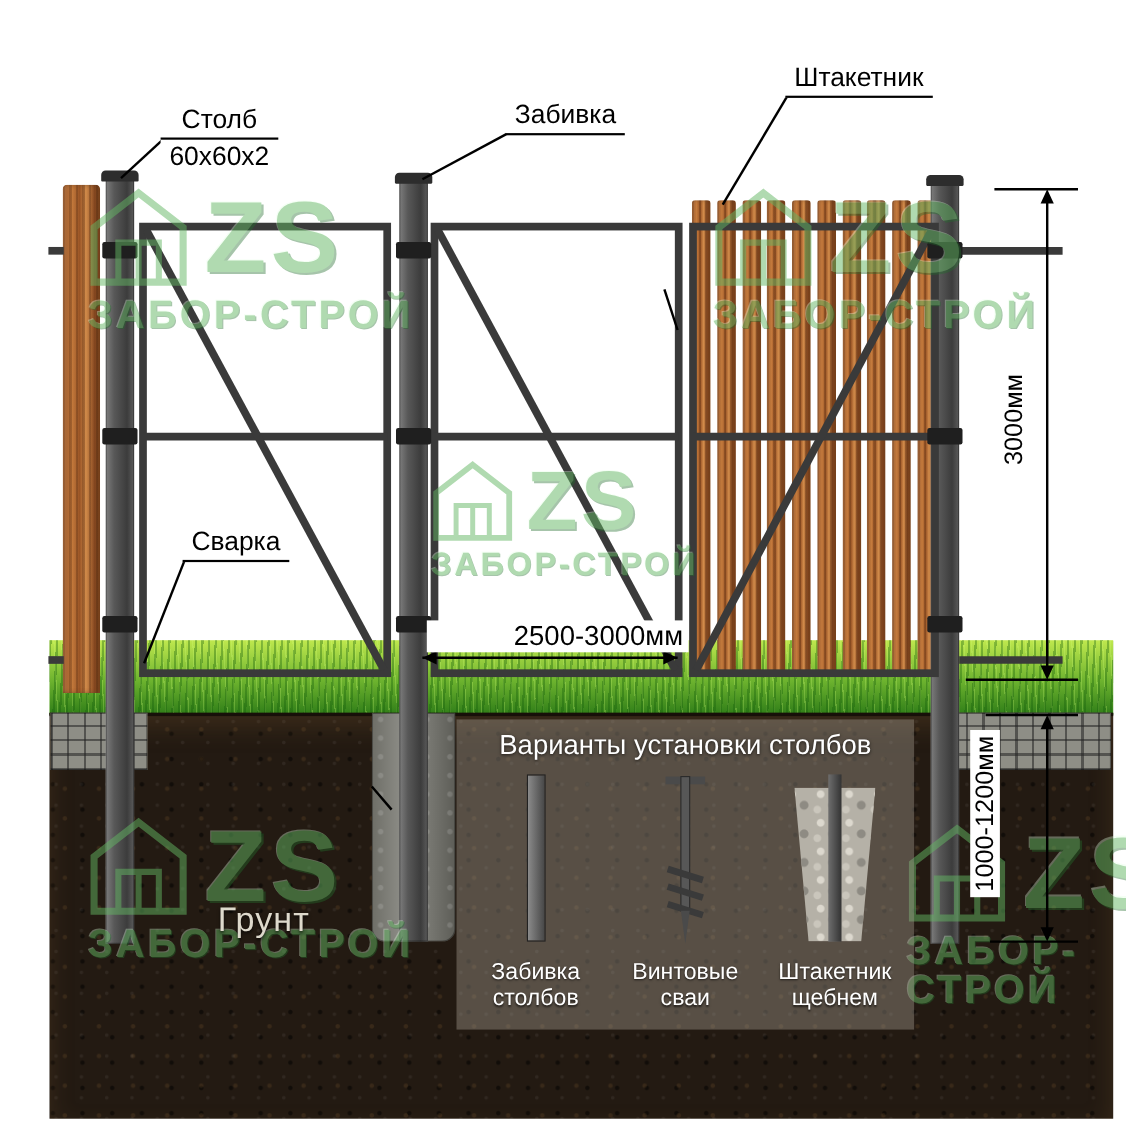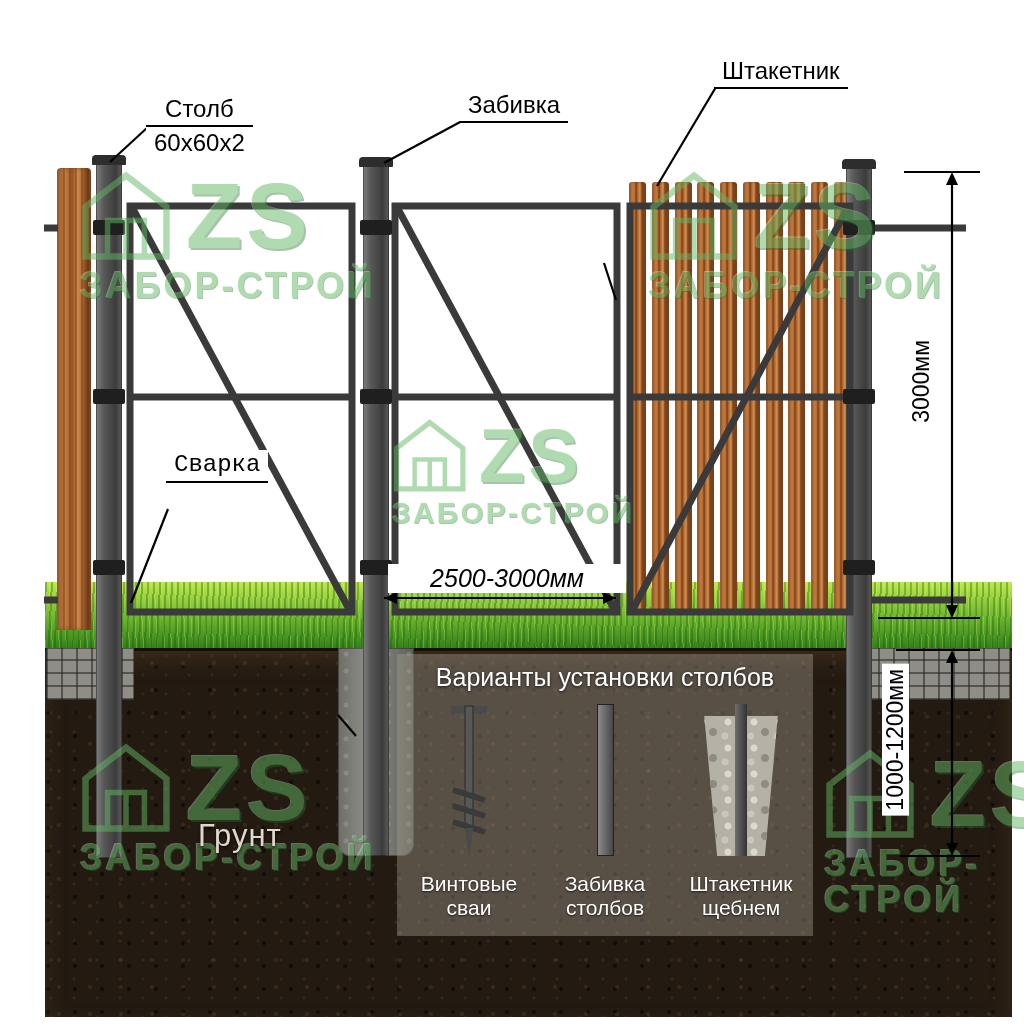--- a/index.html
+++ b/index.html
@@ -70,21 +70,21 @@
   .callout .l2{display:block;padding:1px 8px 0;white-space:nowrap;}
 
   
   .dim{position:absolute;font-size:25px;background:#fff;padding:0 5px;white-space:nowrap;}
   .dim-v{writing-mode:vertical-rl;transform:rotate(180deg);font-size:23px;padding:5px 0;}
 
   .ground-label{position:absolute;left:198px;top:818px;font-size:31px;color:#ded9cc;
     letter-spacing:1px;text-shadow:0 2px 3px rgba(0,0,0,.7);}
 
   
-  .panel{position:absolute;left:397px;top:654px;width:416px;height:282px;
+  .panel{position:absolute;left:415px;top:654px;width:416px;height:282px;
     background:rgba(168,160,148,.40);display:flex;flex-direction:column;justify-content:center;}
   .panel-title{color:#fff;font-size:25px;text-align:center;margin-top:9px;
     text-shadow:0 1px 3px rgba(0,0,0,.7);white-space:nowrap;}
   .options{flex:1;display:flex;padding:4px 4px 6px;}
   .option{flex:1;display:flex;flex-direction:column;align-items:center;}
   .opt-icon-wrap{height:168px;display:flex;align-items:flex-start;justify-content:center;padding-top:8px;}
   .opt-label{color:#fff;font-size:21px;line-height:1.15;text-align:center;
     text-shadow:0 1px 2px rgba(0,0,0,.7);}
   .driven-post{width:15px;height:150px;background:linear-gradient(90deg,#8a8a8a,#474747);
     border:1px solid #222;}
@@ -246,60 +246,60 @@
   <div class="callout" style="left:146px;top:94px;">
     <span class="l1">Столб</span>
     <span class="l2">60х60х2</span>
   </div>
   <div class="callout" style="left:460px;top:90px;">
     <span class="l1">Забивка</span>
   </div>
   <div class="callout" style="left:714px;top:56px;">
     <span class="l1">Штакетник</span>
   </div>
-  <div class="callout" style="left:166px;top:450px;font-family:Liberation Mono, monospace;">
+  <div class="callout" style="left:166px;top:478px;">
     <span class="l1">Сварка</span>
   </div>
 
-  <div class="dim" style="left:388px;top:564px;width:228px;text-align:center;font-style:italic;">2500-3000мм</div>
+  <div class="dim" style="left:388px;top:564px;width:228px;text-align:right;">2500-3000мм</div>
   <div class="dim dim-v" style="left:908px;top:335px;">3000мм</div>
   <div class="dim dim-v" style="left:882px;top:664px;">1000-1200мм</div>
 
   <div class="ground-label">Грунт</div>
 
   <div class="panel">
     <div class="panel-title">Варианты установки столбов</div>
     <div class="options">
+      <div class="option">
+        <div class="opt-icon-wrap">
+            <div class="driven-post"></div>
+          </div>
+        <div class="opt-label">
+          <span>Забивка</span><br>
+          <span>столбов</span>
+        </div>
+      </div>
       <div class="option">
         <div class="opt-icon-wrap">
           <svg width="64" height="158" viewBox="0 0 64 158">
             <rect x="14" y="2" width="36" height="7" fill="#4a4a4a"></rect>
             <rect x="28" y="2" width="8" height="122" fill="#575757" stroke="#2a2a2a" stroke-width="1"></rect>
             <path d="M16 86 L48 96" stroke="#3a3a3a" stroke-width="6" fill="none"></path>
             <path d="M16 102 L48 112" stroke="#3a3a3a" stroke-width="6" fill="none"></path>
             <path d="M16 118 L48 128" stroke="#3a3a3a" stroke-width="6" fill="none"></path>
             <path d="M28 124 L32 154 L36 124 Z" fill="#4a4a4a"></path>
           </svg>
         </div>
         <div class="opt-label">
           <span>Винтовые</span><br>
           <span>сваи</span>
         </div>
       </div>
       <div class="option">
         <div class="opt-icon-wrap">
-            <div class="driven-post"></div>
-          </div>
-        <div class="opt-label">
-          <span>Забивка</span><br>
-          <span>столбов</span>
-        </div>
-      </div>
-      <div class="option">
-        <div class="opt-icon-wrap">
           <div class="rubble-wrap">
             <div class="gravel"></div>
             <div class="rubble-post"></div>
           </div>
         </div>
         <div class="opt-label">
           <span>Штакетник</span><br>
           <span>щебнем</span>
         </div>
       </div>

